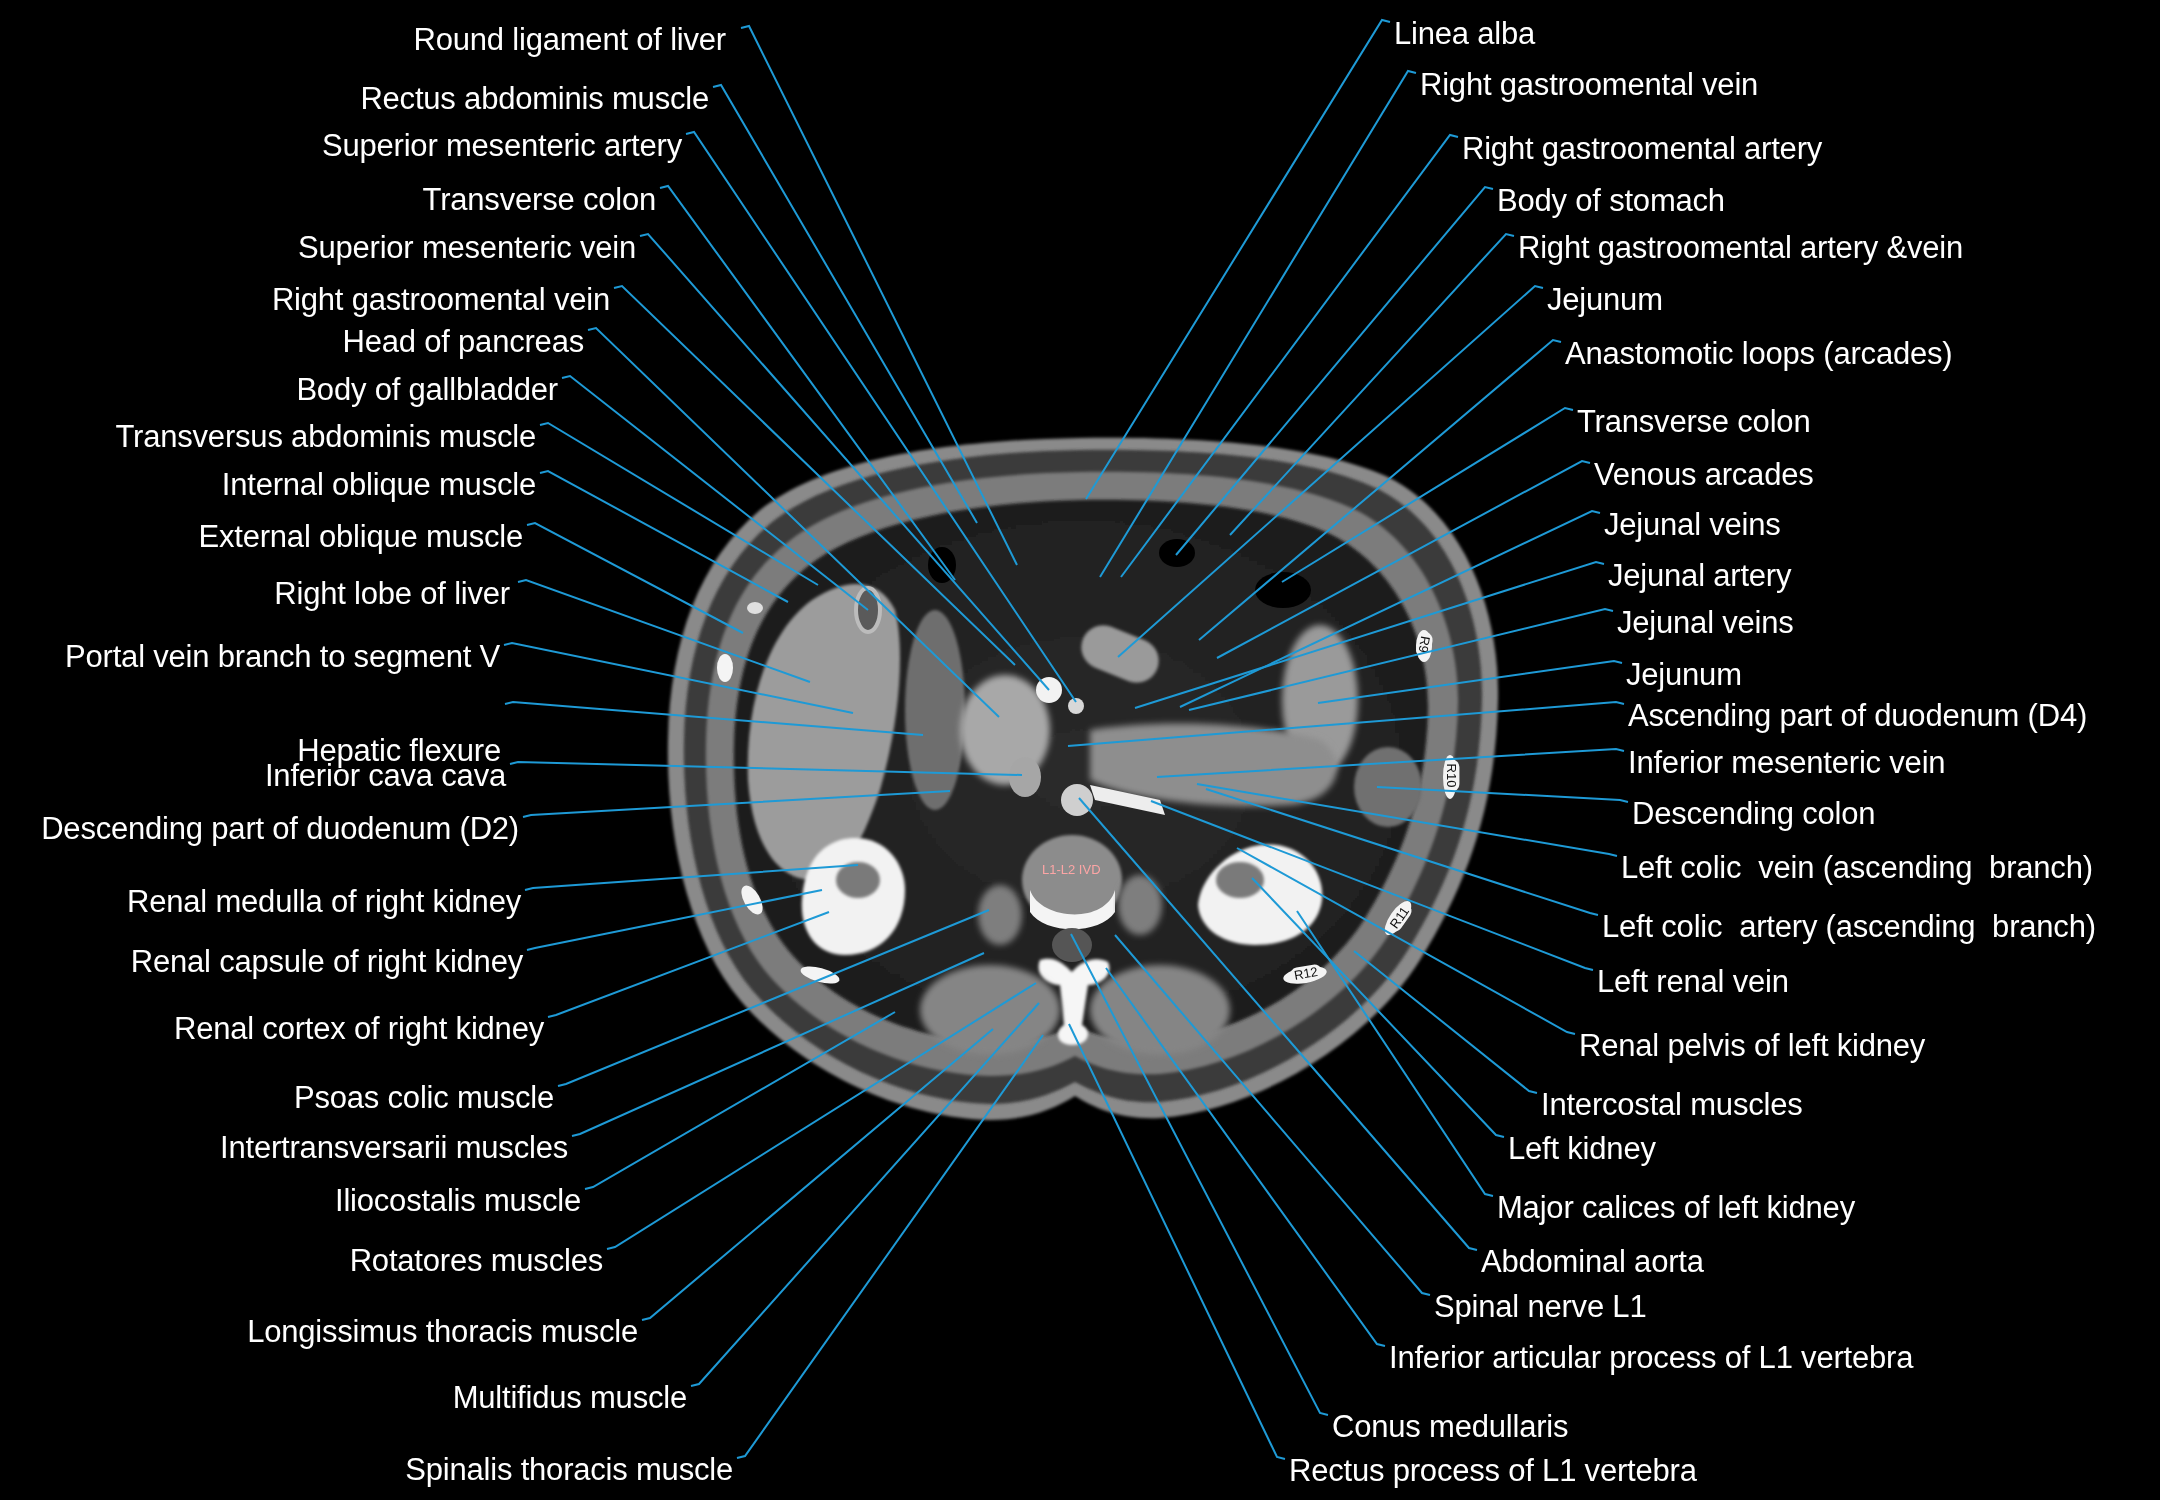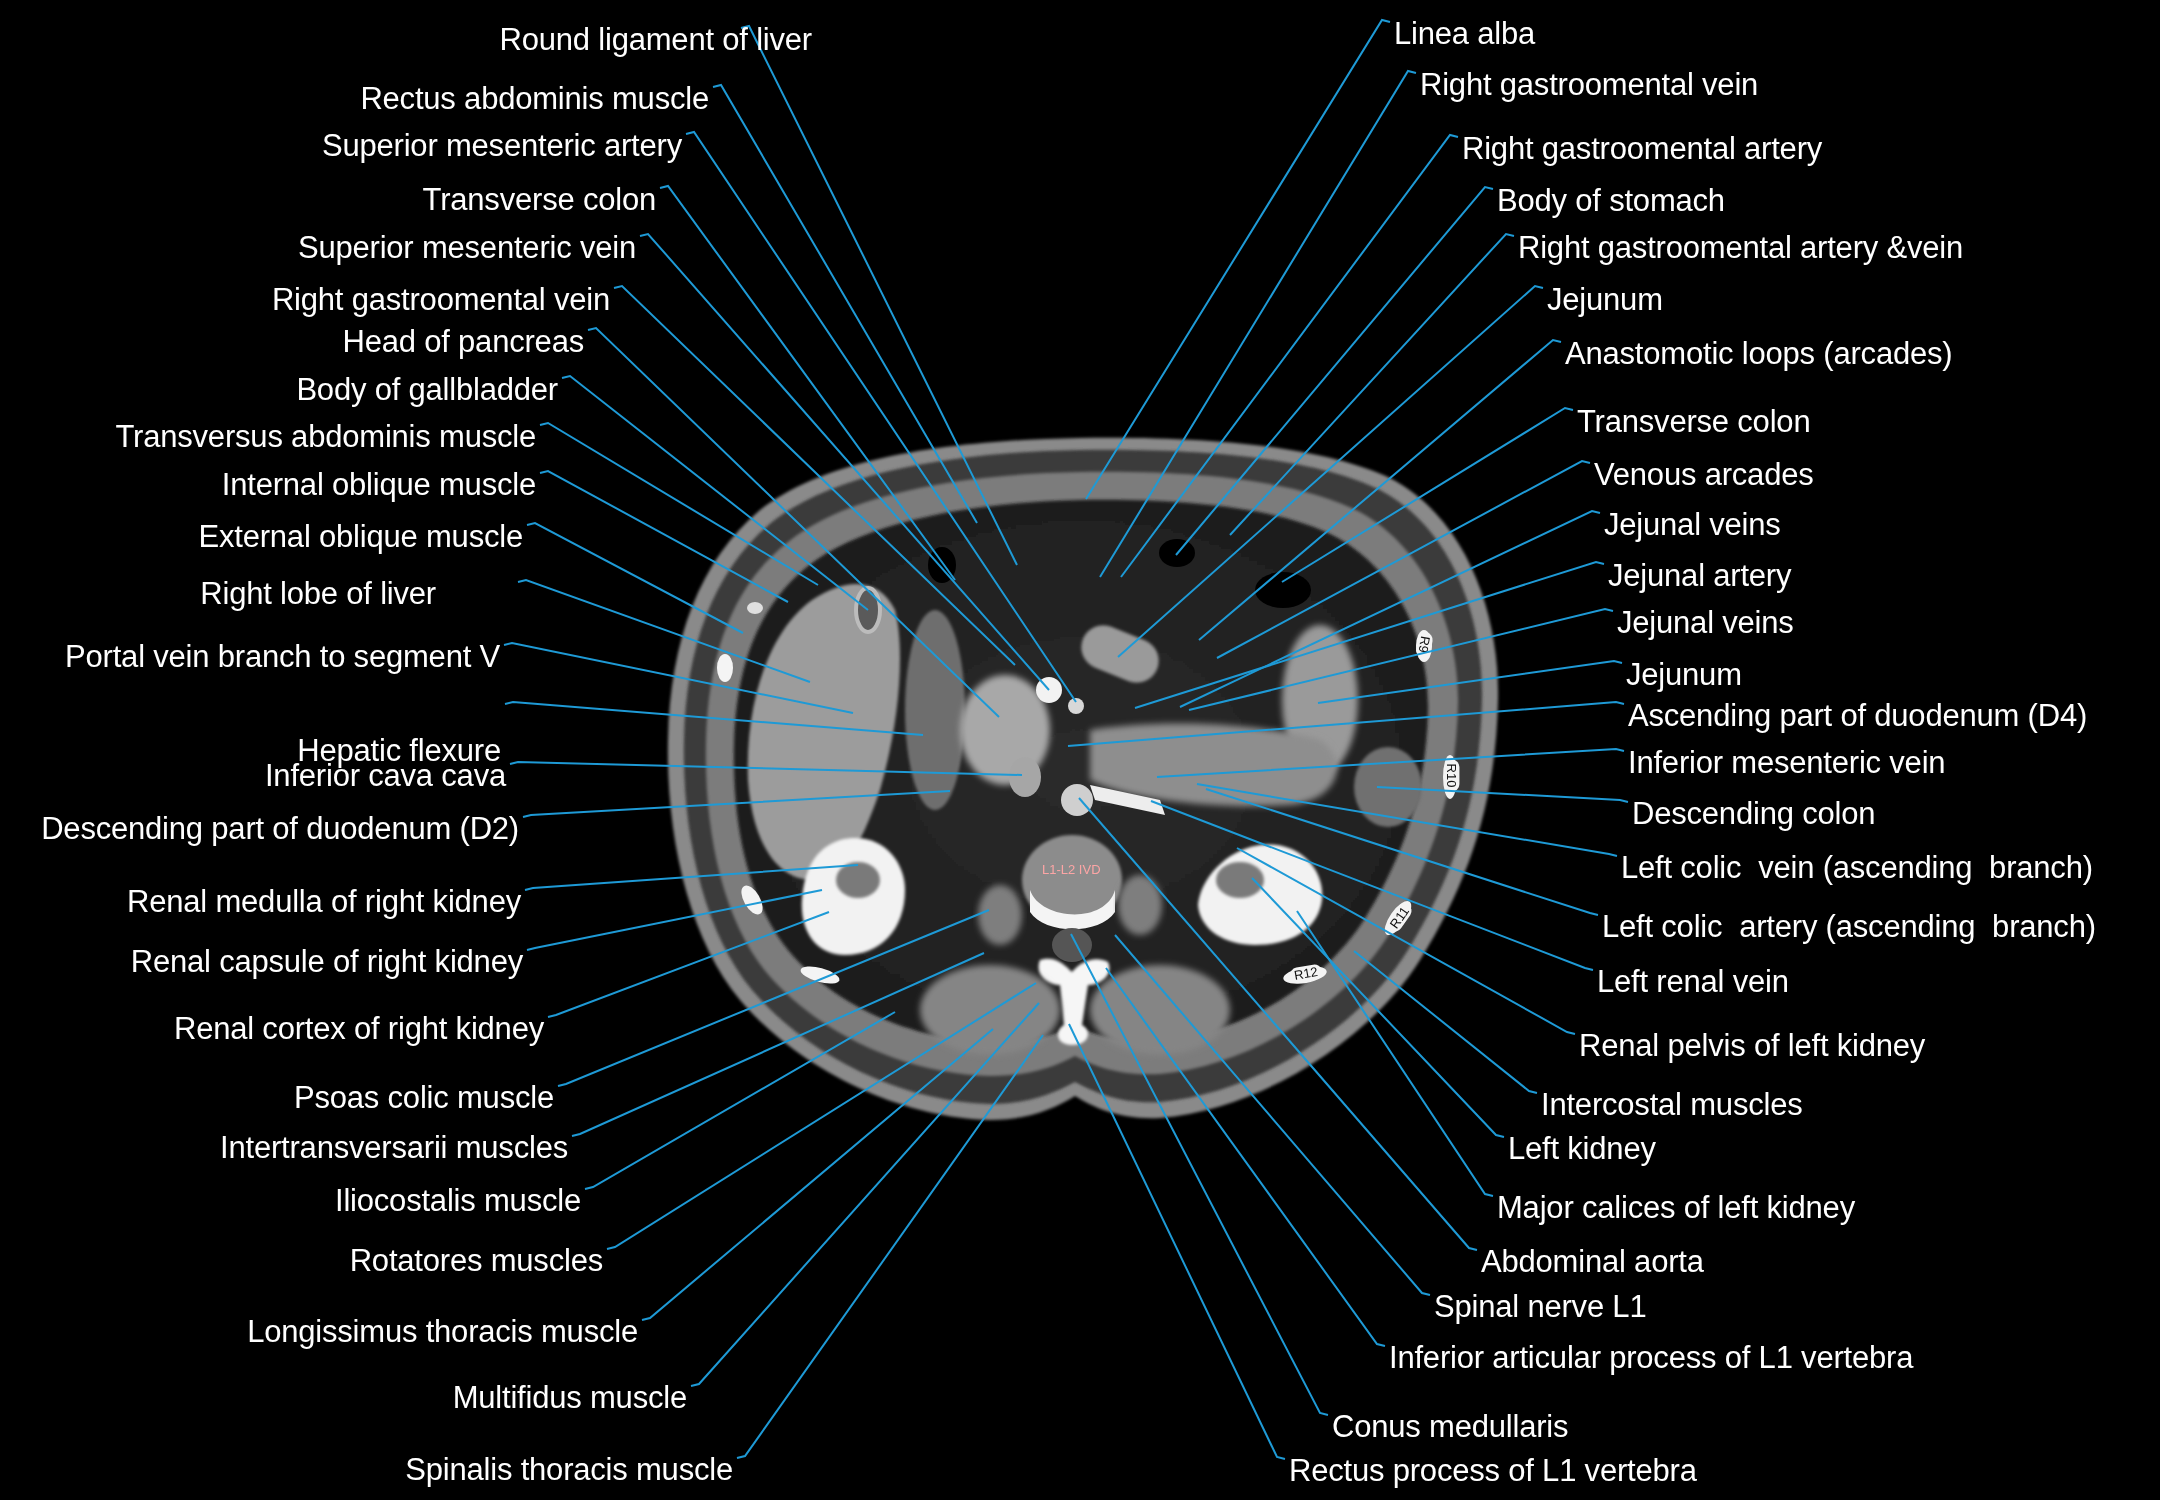--- a/index.html
+++ b/index.html
@@ -150,32 +150,32 @@
       <polyline points="1504,1137 1496,1135 1252,878" fill="none" stroke="#1e9ad6" stroke-width="2"></polyline>
       <polyline points="1493,1196 1485,1194 1297,911" fill="none" stroke="#1e9ad6" stroke-width="2"></polyline>
       <polyline points="1477,1250 1469,1248 1079,798" fill="none" stroke="#1e9ad6" stroke-width="2"></polyline>
       <polyline points="1430,1295 1422,1293 1115,935" fill="none" stroke="#1e9ad6" stroke-width="2"></polyline>
       <polyline points="1385,1346 1377,1344 1106,968" fill="none" stroke="#1e9ad6" stroke-width="2"></polyline>
       <polyline points="1328,1415 1320,1413 1071,934" fill="none" stroke="#1e9ad6" stroke-width="2"></polyline>
       <polyline points="1285,1459 1277,1457 1069,1024" fill="none" stroke="#1e9ad6" stroke-width="2"></polyline>
     </svg>
 
   <div id="labels-left">
-      <div class="label left" style="right: 1348px; top: 40px;">Round ligament of liver</div>
+      <div class="label left" style="right: 1434px; top: 40px;">Round ligament of liver</div>
       <div class="label left" style="right: 1451px; top: 99px;">Rectus abdominis muscle</div>
       <div class="label left" style="right: 1478px; top: 146px;">Superior mesenteric artery</div>
       <div class="label left" style="right: 1504px; top: 200px;">Transverse colon</div>
       <div class="label left" style="right: 1524px; top: 248px;">Superior mesenteric vein</div>
       <div class="label left" style="right: 1550px; top: 300px;">Right gastroomental vein</div>
       <div class="label left" style="right: 1576px; top: 342px;">Head of pancreas</div>
       <div class="label left" style="right: 1602px; top: 390px;">Body of gallbladder</div>
       <div class="label left" style="right: 1624px; top: 437px;">Transversus abdominis muscle</div>
       <div class="label left" style="right: 1624px; top: 485px;">Internal oblique muscle</div>
       <div class="label left" style="right: 1637px; top: 537px;">External oblique muscle</div>
-      <div class="label left" style="right: 1724px; top: 594px; margin-left: 16px;">Right lobe of liver</div>
+      <div class="label left" style="right: 1650px; top: 594px; margin-left: 16px;">Right lobe of liver</div>
       <div class="label left" style="right: 1660px; top: 657px;">Portal vein branch to segment V</div>
       <div class="label left" style="right: 1659px; top: 751px; margin-left: 29px;">Hepatic flexure</div>
       <div class="label left" style="right: 1654px; top: 776px;">Inferior cava cava</div>
       <div class="label left" style="right: 1641px; top: 829px;">Descending part of duodenum (D2)</div>
       <div class="label left" style="right: 1639px; top: 902px;">Renal medulla of right kidney</div>
       <div class="label left" style="right: 1637px; top: 962px;">Renal capsule of right kidney</div>
       <div class="label left" style="right: 1616px; top: 1029px;">Renal cortex of right kidney</div>
       <div class="label left" style="right: 1606px; top: 1098px;">Psoas colic muscle</div>
       <div class="label left" style="right: 1592px; top: 1148px;">Intertransversarii muscles</div>
       <div class="label left" style="right: 1579px; top: 1201px;">Iliocostalis muscle</div>

